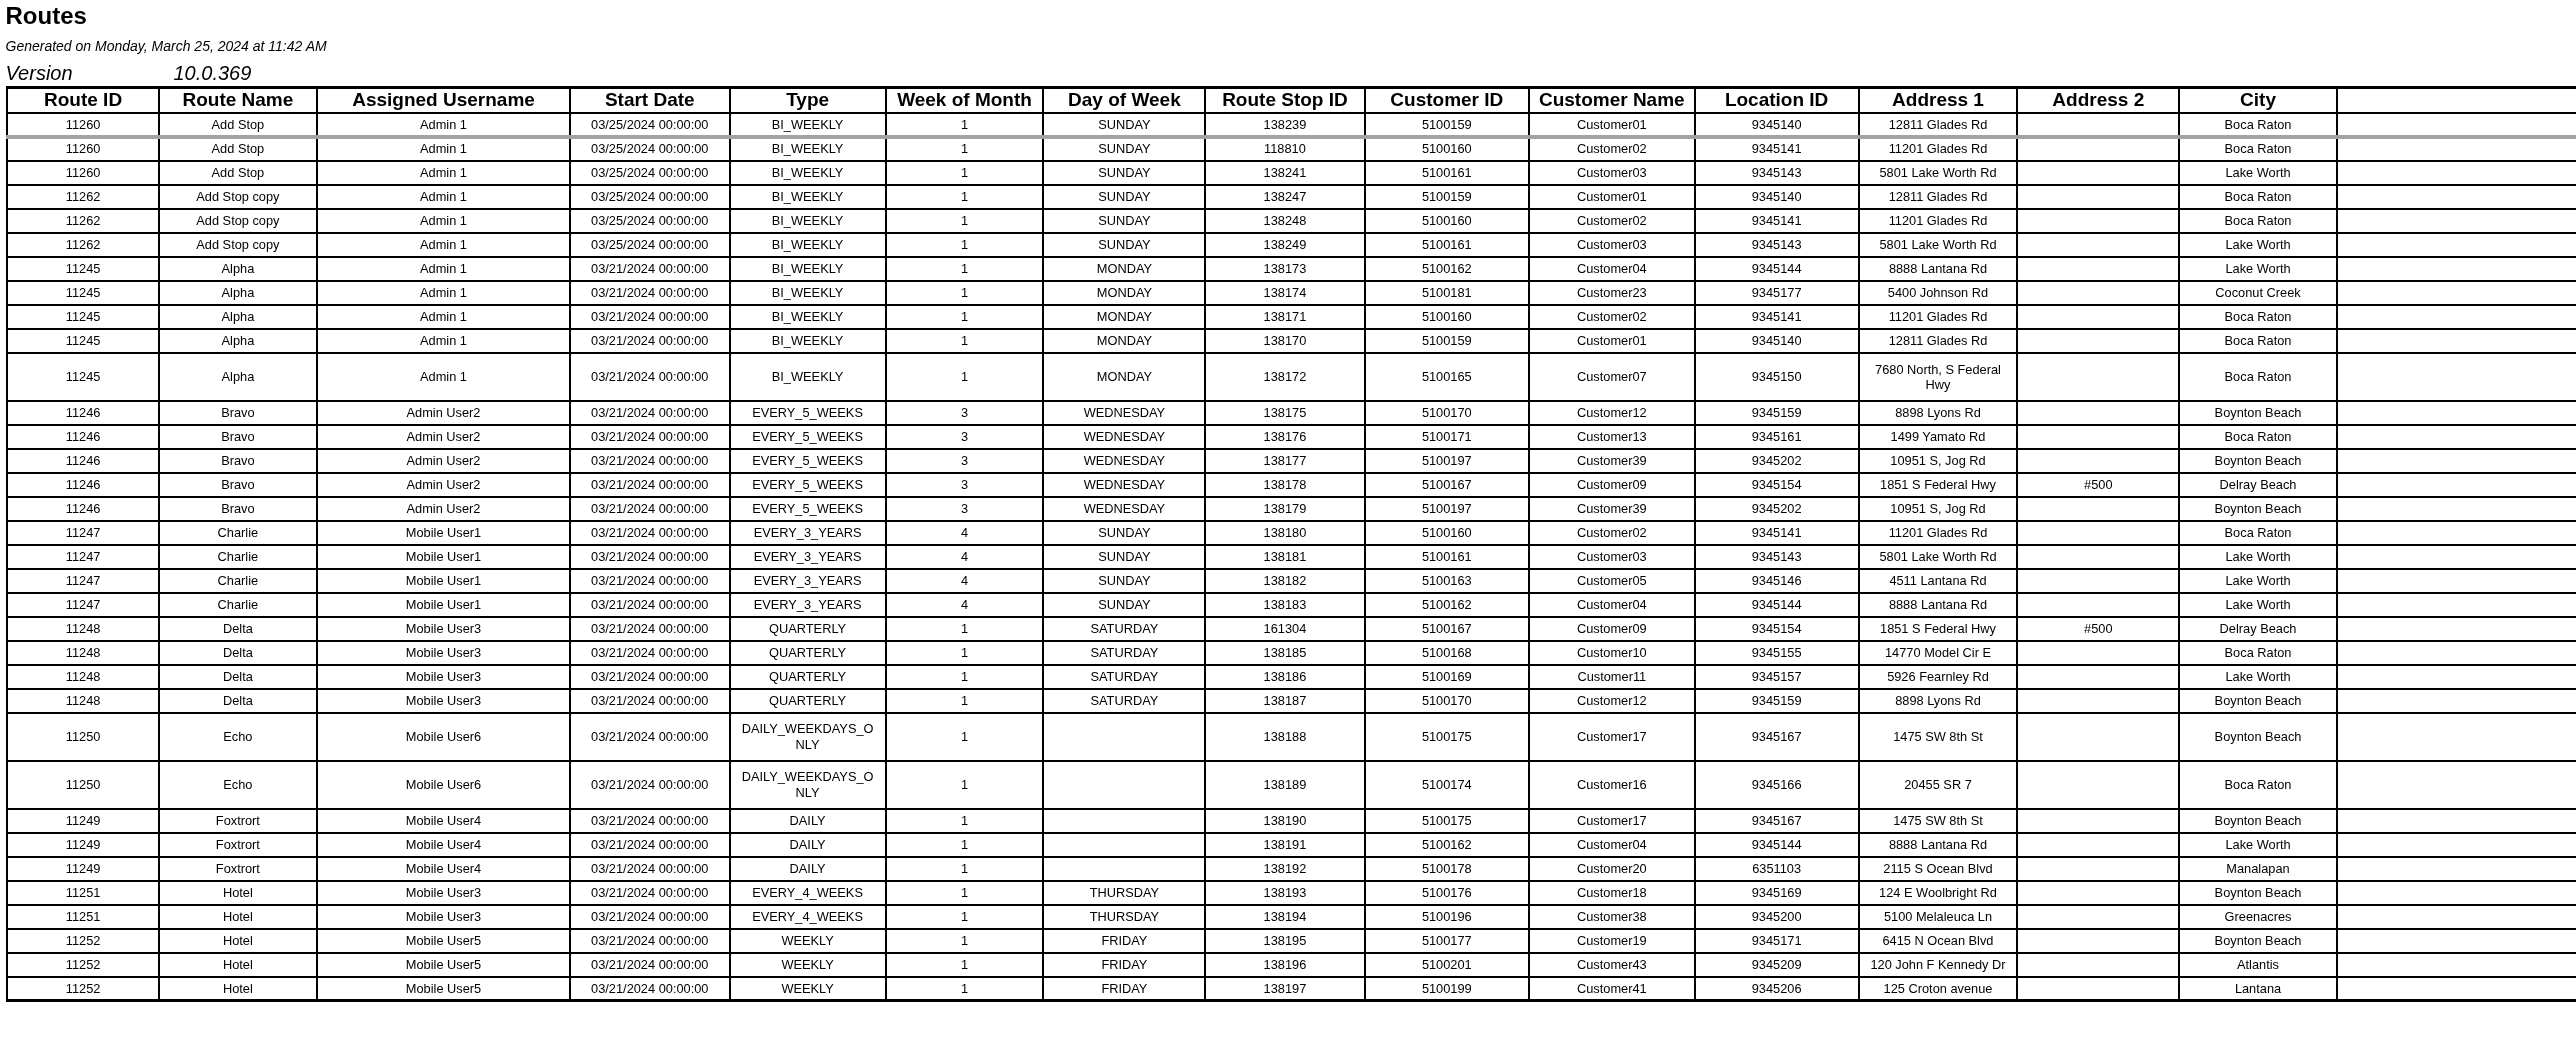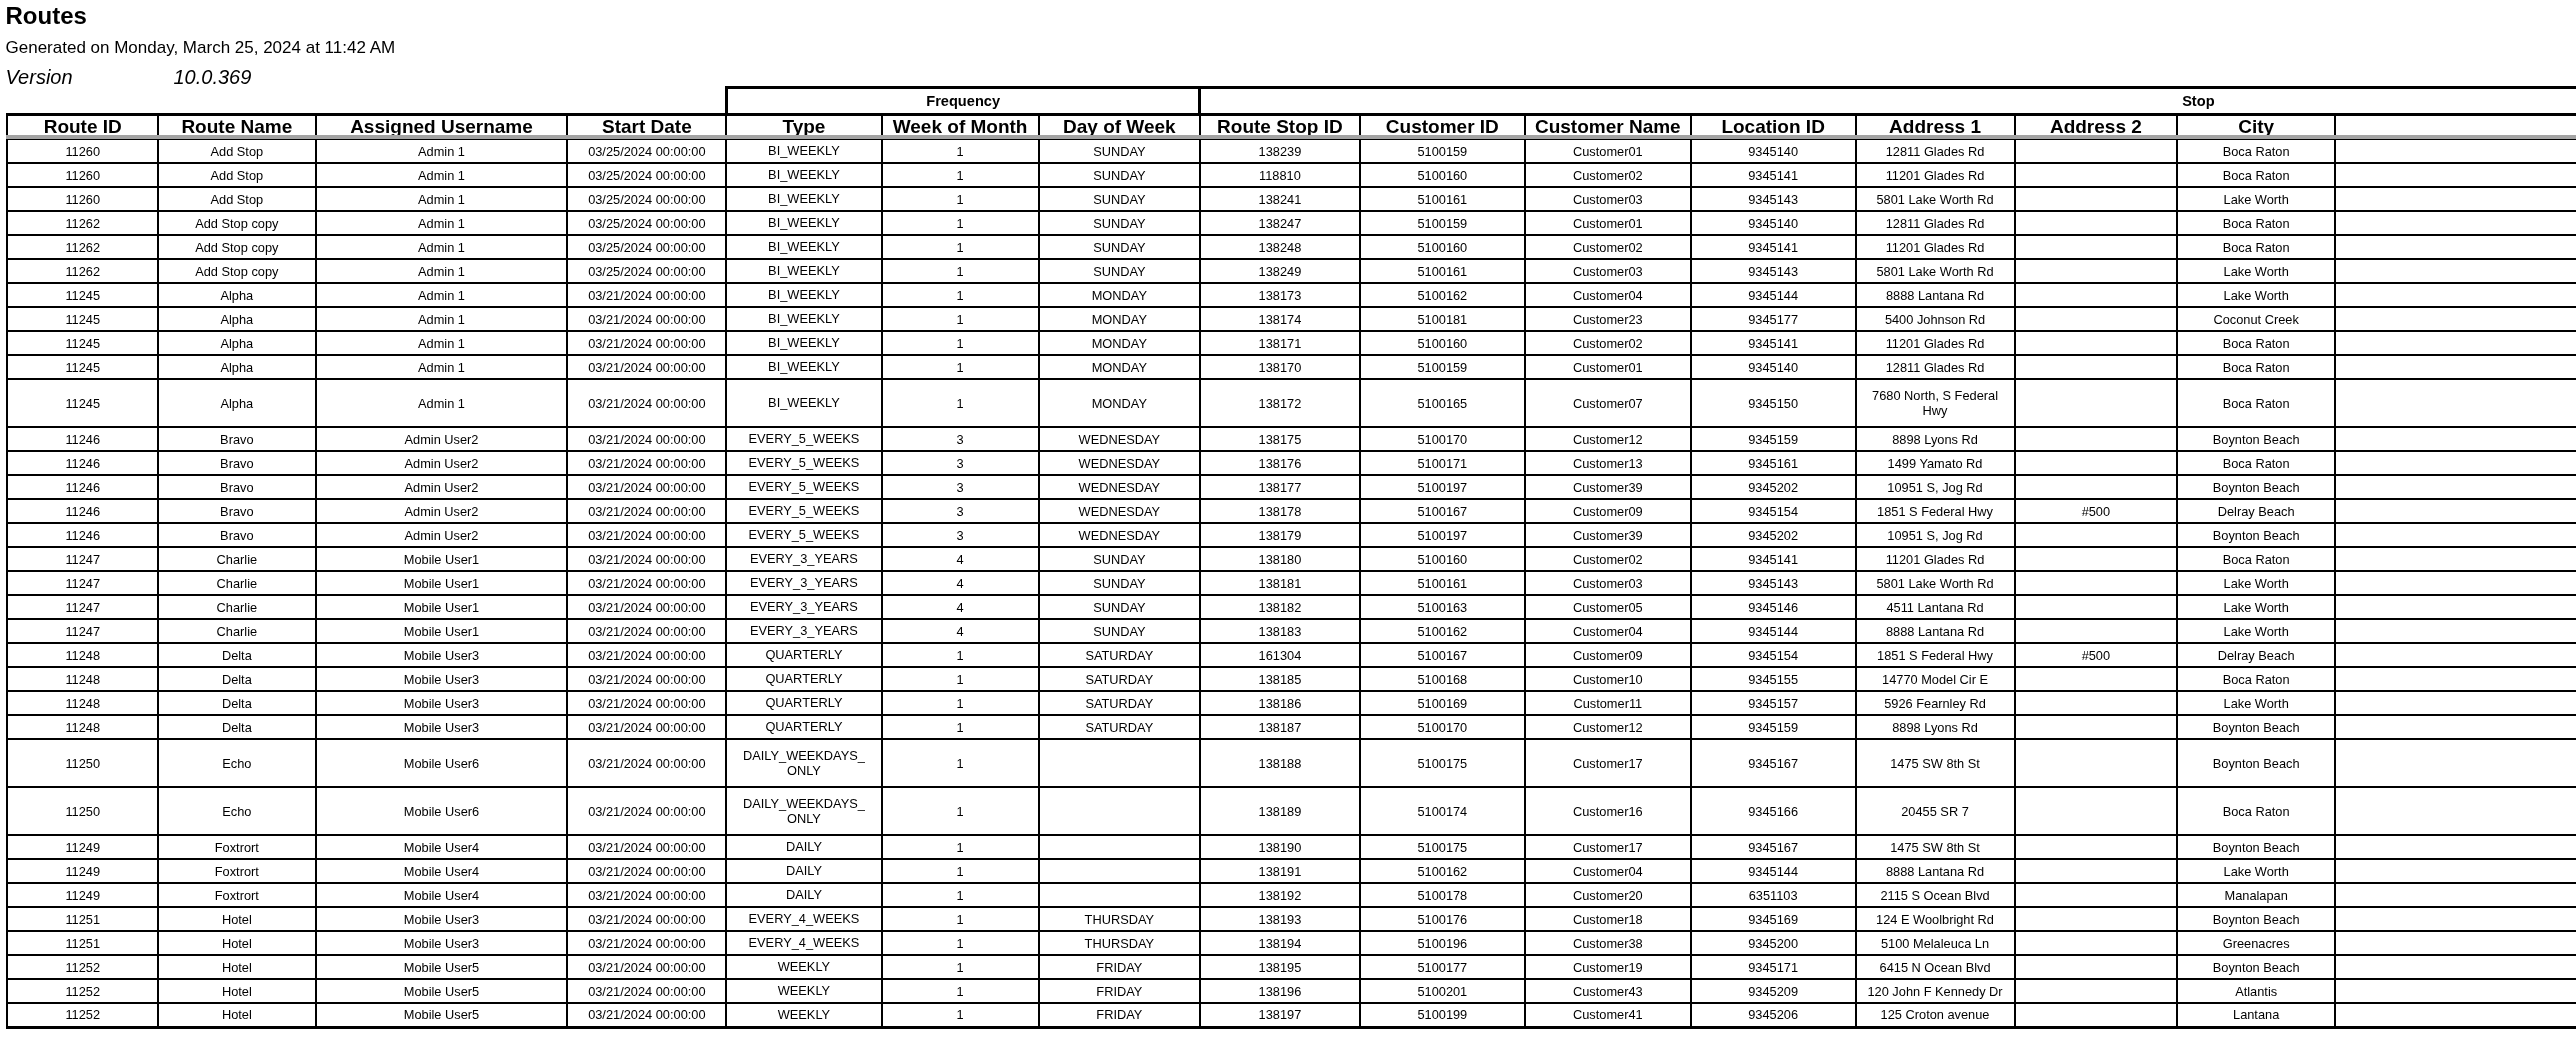--- a/index.html
+++ b/index.html
@@ -8,21 +8,21 @@
     overflow: hidden;
     background: #ffffff;
     color: #000000;
     font-family: "Liberation Sans", sans-serif;
   }
   .page { position: relative; width: 2576px; height: 726px; }
 
   
   .rpt-header { position: absolute; left: 5.5px; top: 1.8px; }
   .rpt-title { font-size: 24px; font-weight: bold; line-height: 1.2; }
-  .rpt-generated { font-size: 17px; margin-top: 7.3px; }
+  .rpt-generated { font-size: 14px; font-style: italic; margin-top: 7.3px; }
   .rpt-version-row { font-size: 20px; font-style: italic; margin-top: 8.2px; }
   .rpt-version-label { display: inline-block; width: 168px; }
 
   
   .tbl-wrap { position: absolute; left: 6.4px; top: 86px; }
   table { border-collapse: collapse; table-layout: fixed; }
   td, th {
     border: 2.7px solid #000;
     text-align: center;
     vertical-align: middle;
@@ -91,25 +91,20 @@
           <col style="width: 174px;">
           <col style="width: 175px;">
           <col style="width: 176px;">
           <col style="width: 176px;">
           <col style="width: 170px;">
           <col style="width: 174px;">
           <col style="width: 170px;">
           <col style="width: 274px;">
         </colgroup>
       <thead>
-        <tr class="groups">
-          <td class="gblank" colspan="4"></td>
-          <td class="gfreq" colspan="3">Frequency</td>
-          <td class="gstop" colspan="8">Stop</td>
-        </tr>
         <tr class="cols">
           <th>Route ID</th>
           <th>Route Name</th>
           <th>Assigned Username</th>
           <th>Start Date</th>
           <th>Type</th>
           <th>Week of Month</th>
           <th>Day of Week</th>
           <th>Route Stop ID</th>
           <th>Customer ID</th>

